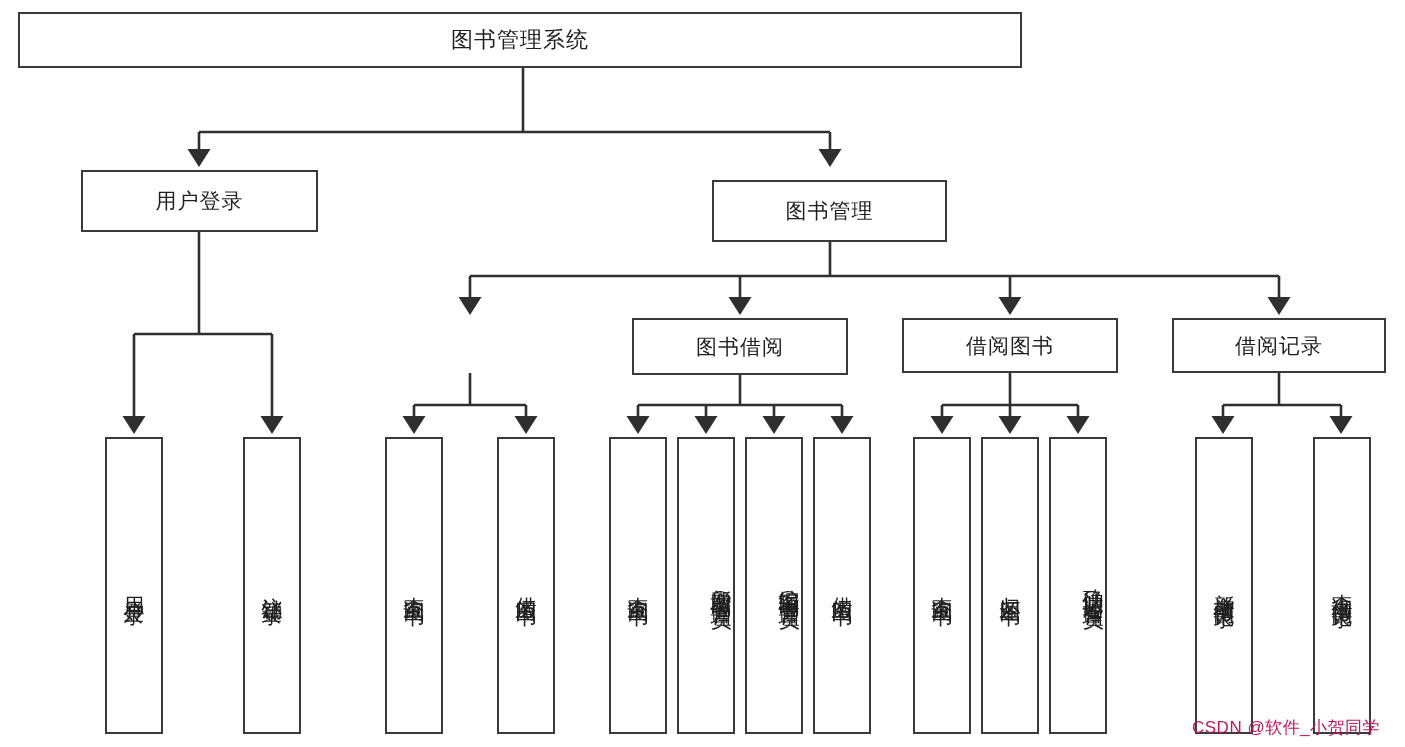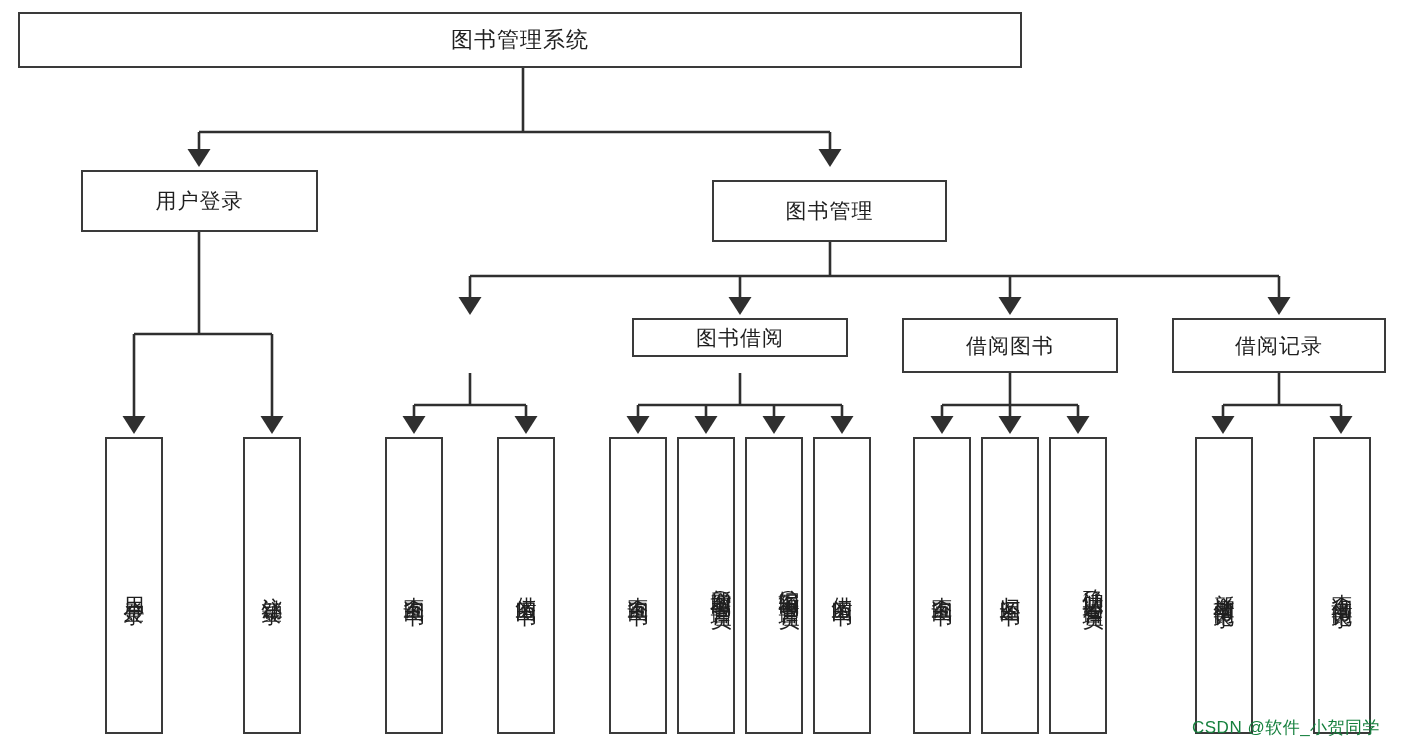--- a/index.html
+++ b/index.html
@@ -50,21 +50,21 @@
     align-items:flex-start;
     justify-content:center;
   }
   .node.v.midtext{
     align-items:center;
     justify-content:center;
   }
   .watermark{
     position:absolute;
     font-size:17px;
-    color:#15803d;
+    color:#be185d;
     white-space:nowrap;
     letter-spacing:0.5px;
     user-select:none;
   }
 </style>
 </head>
 <body>
 
 <div id="canvas">
 
@@ -119,21 +119,21 @@
     </g>
   </svg>
 
   <div class="node h root" style="left:18px; top:12px; width:1004px; height:56px;">图书管理系统</div>
 
   <div class="node h" style="left:81px; top:170px; width:237px; height:62px;">用户登录</div>
 
   <div class="node h" style="left:712px; top:180px; width:235px; height:62px;">图书管理</div>
 
 
-  <div class="node h" style="left:632px; top:318px; width:216px; height:39px;">图书借阅</div>
+  <div class="node h" style="left:632px; top:318px; width:216px; height:57px;">图书借阅</div>
 
   <div class="node h" style="left:902px; top:318px; width:216px; height:55px;">借阅图书</div>
 
   <div class="node h" style="left:1172px; top:318px; width:214px; height:55px;text-align:right;">借阅记录</div>
 
   <div class="node v midtext" style="left:105px; top:437px; width:58px; height:297px;">用户登录</div>
 
   <div class="node v midtext" style="left:243px; top:437px; width:58px; height:297px;">注销登录</div>
 
   <div class="node v midtext" style="left:385px; top:437px; width:58px; height:297px;">查询图书</div>

